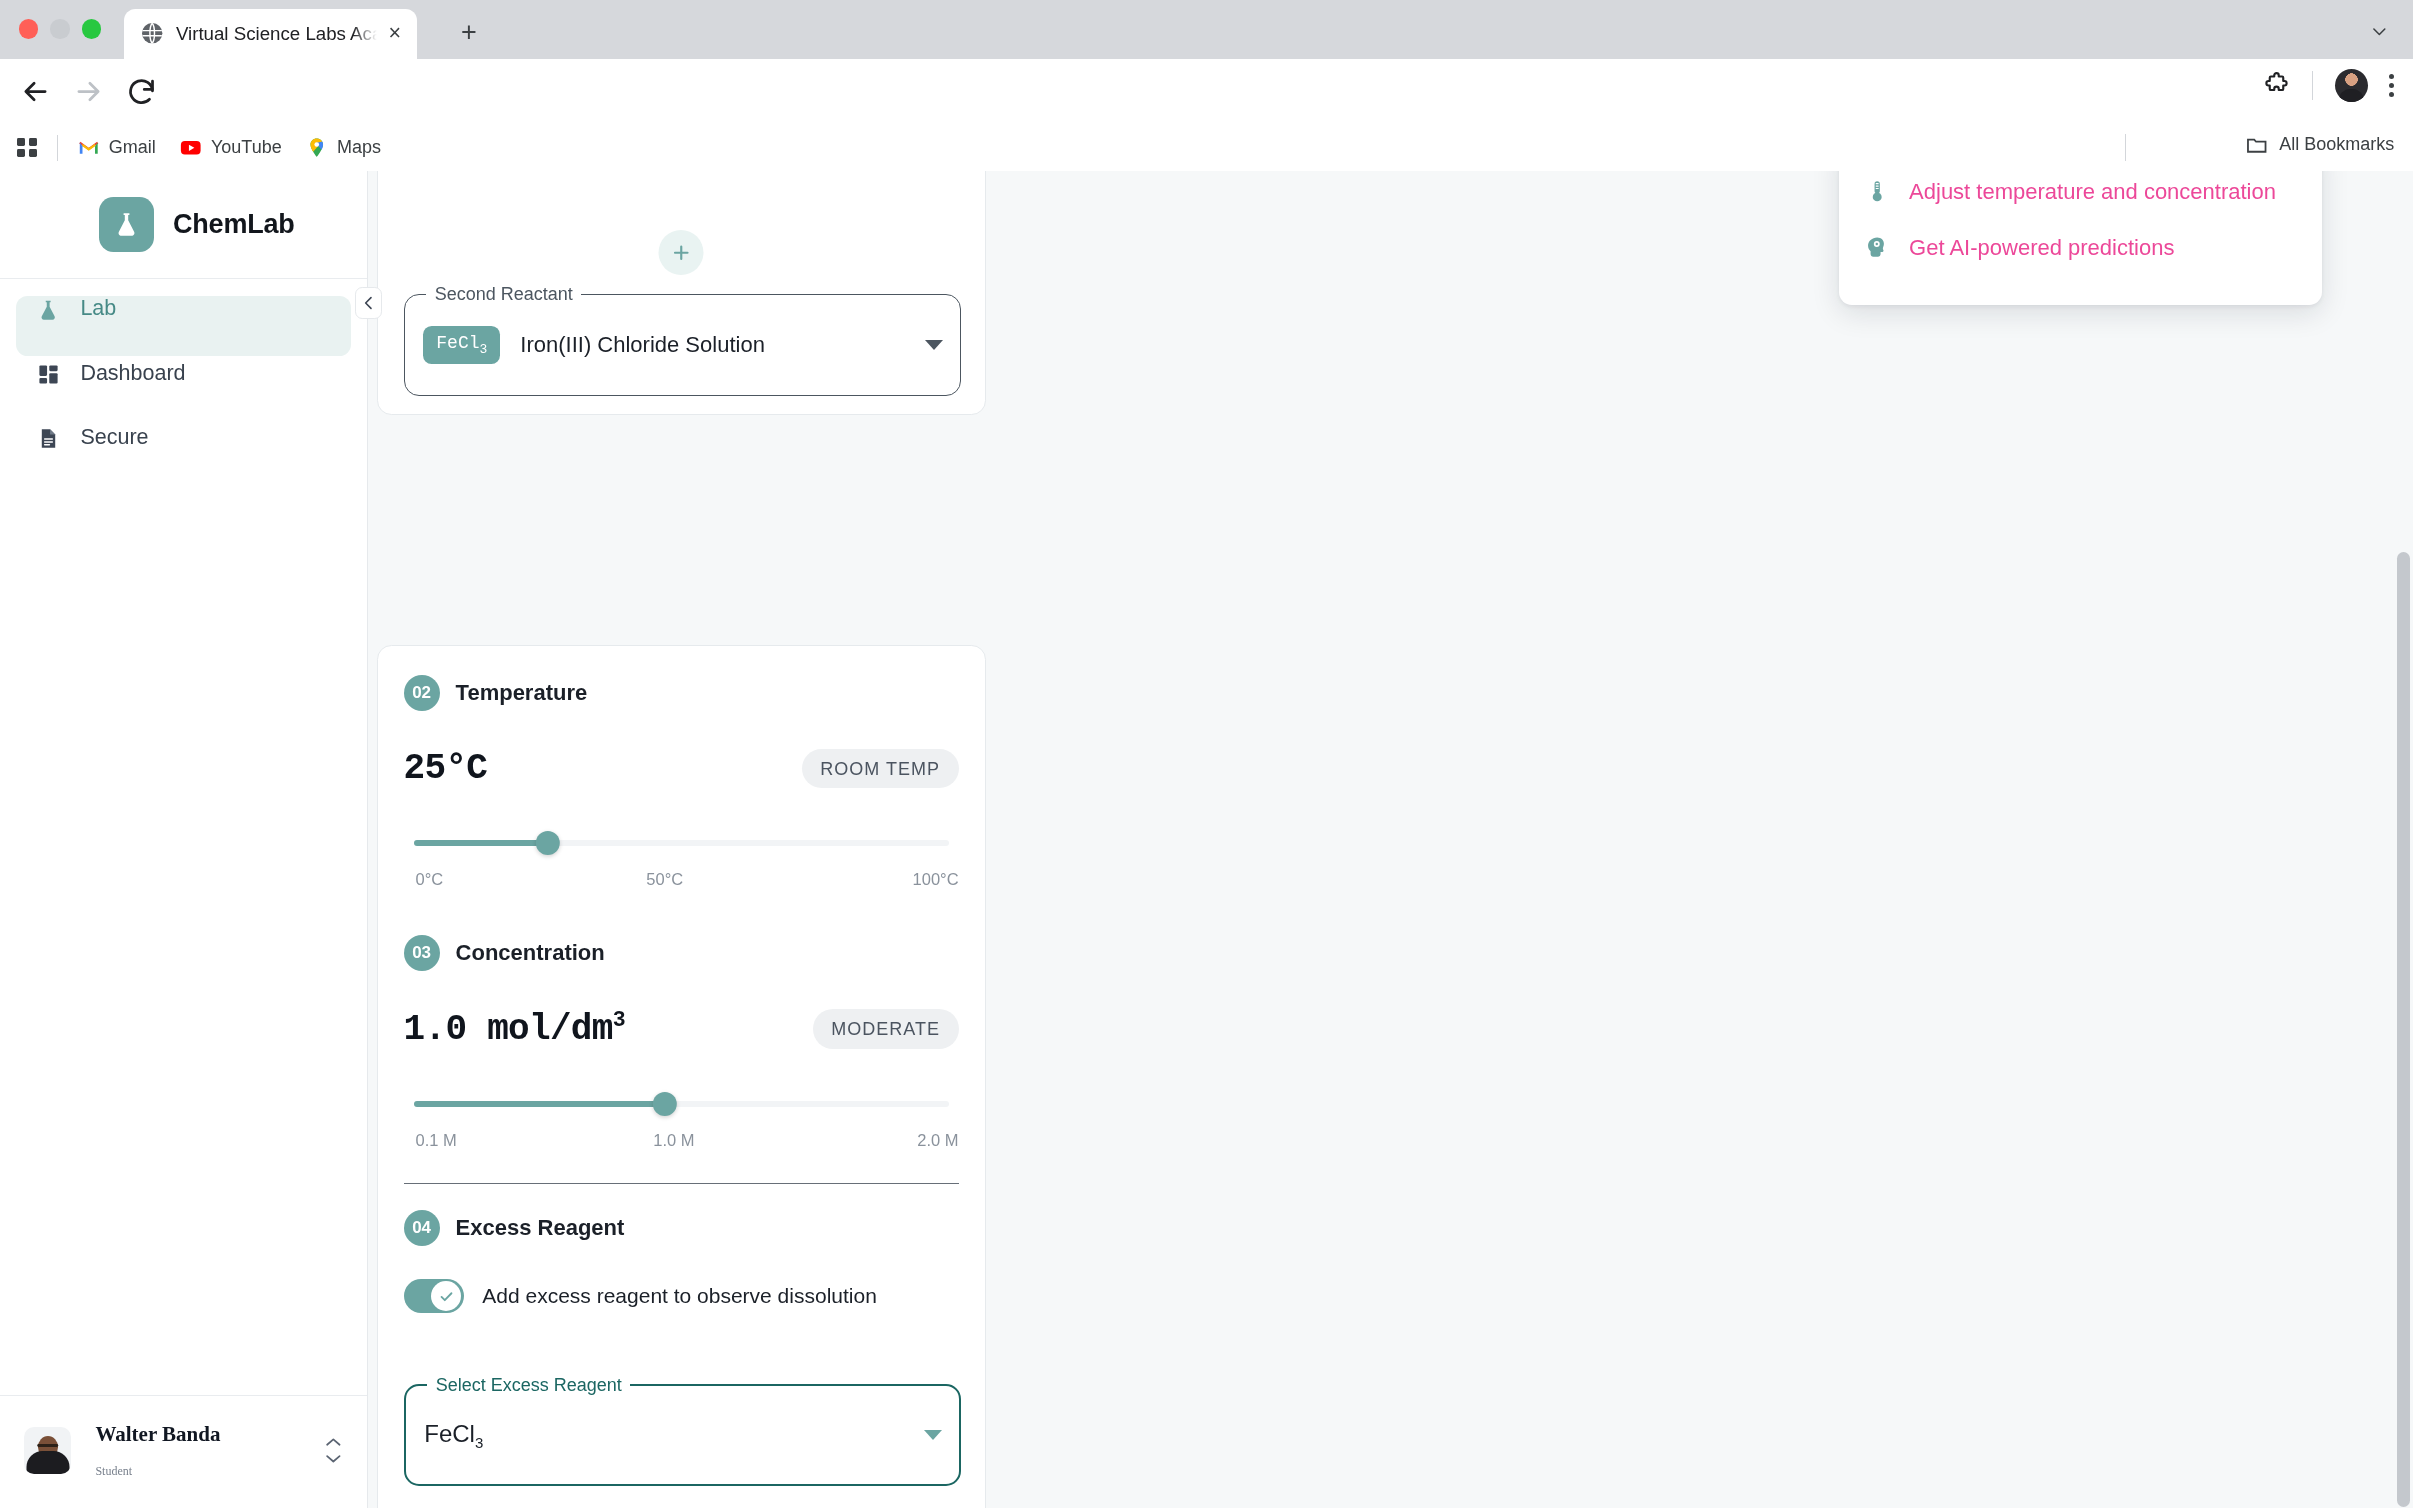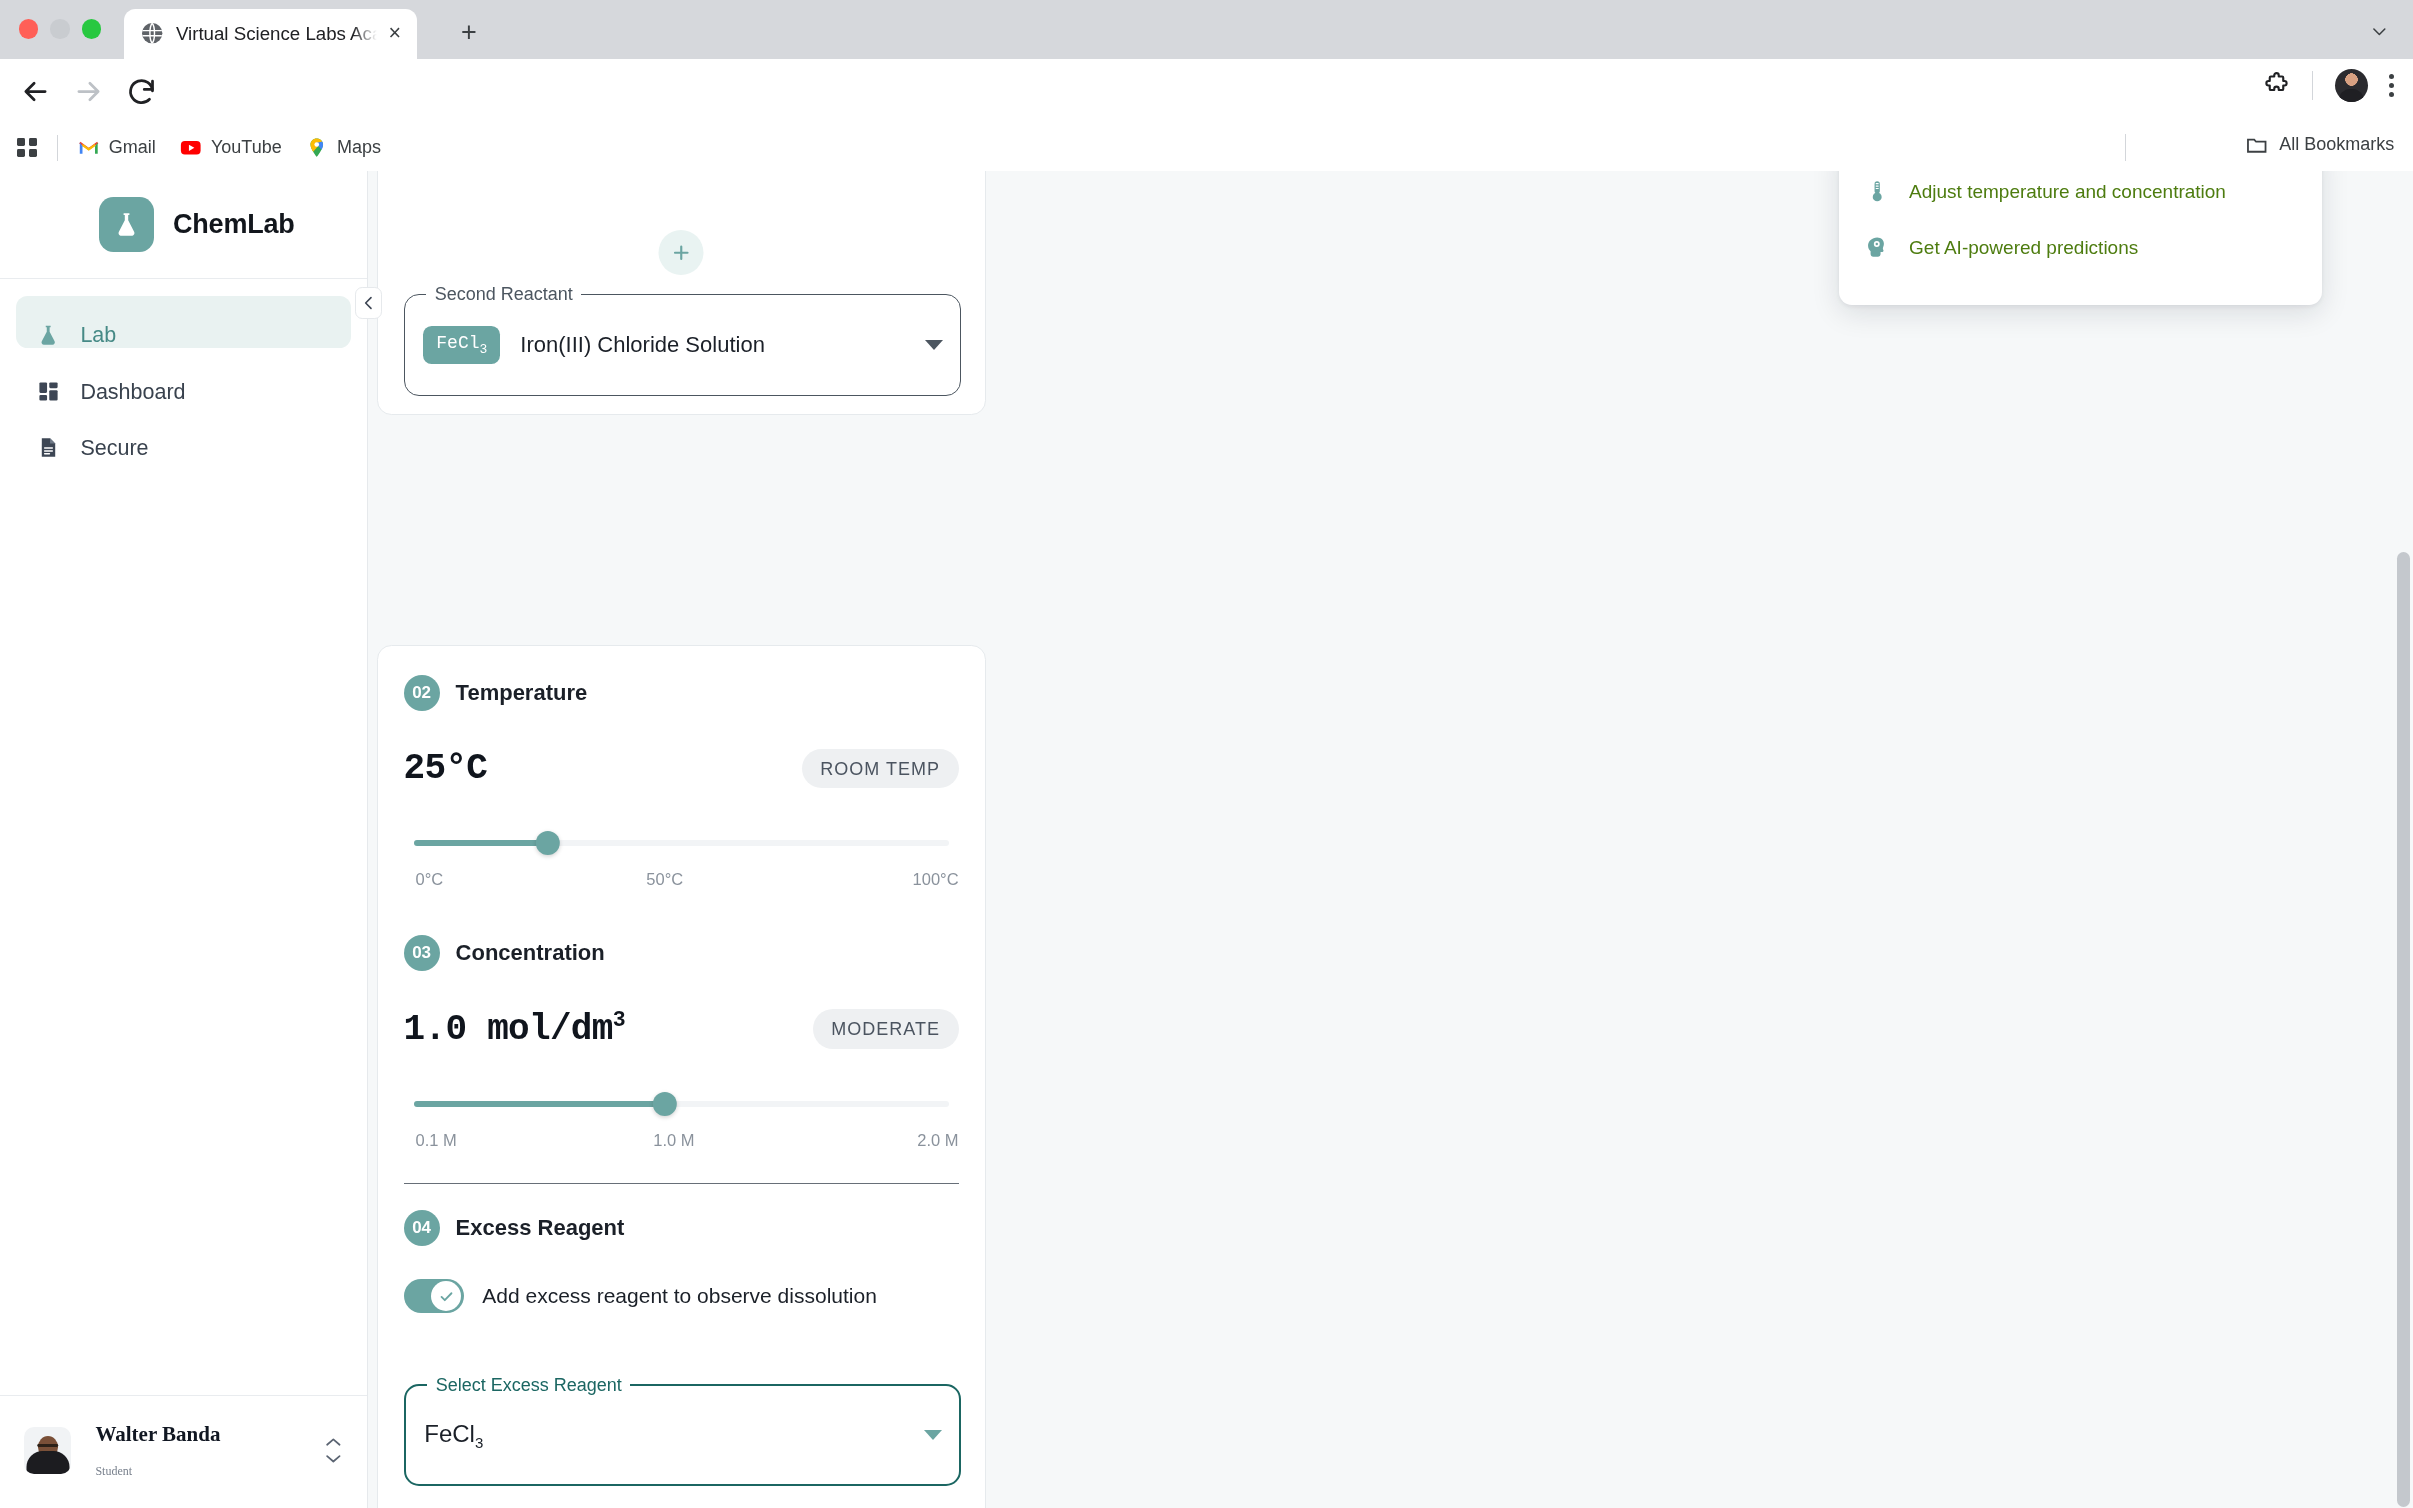--- a/index.html
+++ b/index.html
@@ -108,22 +108,22 @@
   }
   .brand { display: flex; align-items: center; gap: 18.7px; padding: 26px 0 26px 27px; justify-content: center; }
   .brand-badge {
     width: 55px; height: 55px; border-radius: 14.4px; background: #6ba5a2;
     display: flex; align-items: center; justify-content: center; flex: 0 0 55px;
   }
   .brand-name { font-size: 27px; font-weight: 700; color: #12161c; letter-spacing: -0.2px; }
   .side-div { height: 1.4px; background: #e9ecef; margin: 0; }
   .nav { padding: 17px 16px 0 16px; display: flex; flex-direction: column; gap: 4.3px; }
   .nav-item {
-    display: flex; align-items: flex-end; gap: 18.7px;
-    height: 52px; padding: 0 18.7px; border-radius: 11.5px;
+    display: flex; align-items: flex-start; gap: 18.7px;
+    height: 60px; padding: 0 18.7px; border-radius: 11.5px;
   }
   .nav-item.active { background: #e9f2f1; }
   .nav-ico { width: 27px; height: 27px; flex: 0 0 27px; display: flex; align-items: center; justify-content: center; }
   .nav-label { font-size: 21.5px; color: #39424e; }
   .nav-item.active .nav-label { color: #468a86; }
 
   .side-spacer { flex: 1; }
   .trial-card {
     margin: 0 18.7px 21.5px 18.7px; padding: 18.7px 20px 21.5px 20px;
     border: 1.4px solid #b2d3d0; border-radius: 14.4px;
@@ -255,21 +255,21 @@
 
   
   .hint-panel {
     position: absolute; left: 1471px; top: -29px; width: 483px;
     background: #ffffff; border-radius: 13px;
     box-shadow: 0 7.2px 29px rgba(16,24,40,.12), 0 1.4px 4.3px rgba(16,24,40,.06);
     padding: 21.5px 24.4px 29px 24.4px;
   }
   .hint-row { display: flex; align-items: center; gap: 18.7px; height: 56px; }
   .hint-ico { width: 27px; height: 27px; flex: 0 0 27px; display: flex; align-items: center; justify-content: center; }
-  .hint-txt { font-size: 19px; color: #4d7c0f; }
+  .hint-txt { font-size: 22px; color: #ec4899; }
 
   
   .pscroll {
     position: absolute; right: 0; top: 0; width: 20px; height: 1337px; background: #f6f8f9;
   }
   .pscroll-thumb {
     position: absolute; right: 3.6px; top: 381px; width: 13px; height: 955px;
     border-radius: 6.5px; background: #c4c8cd;
   }
 </style>

